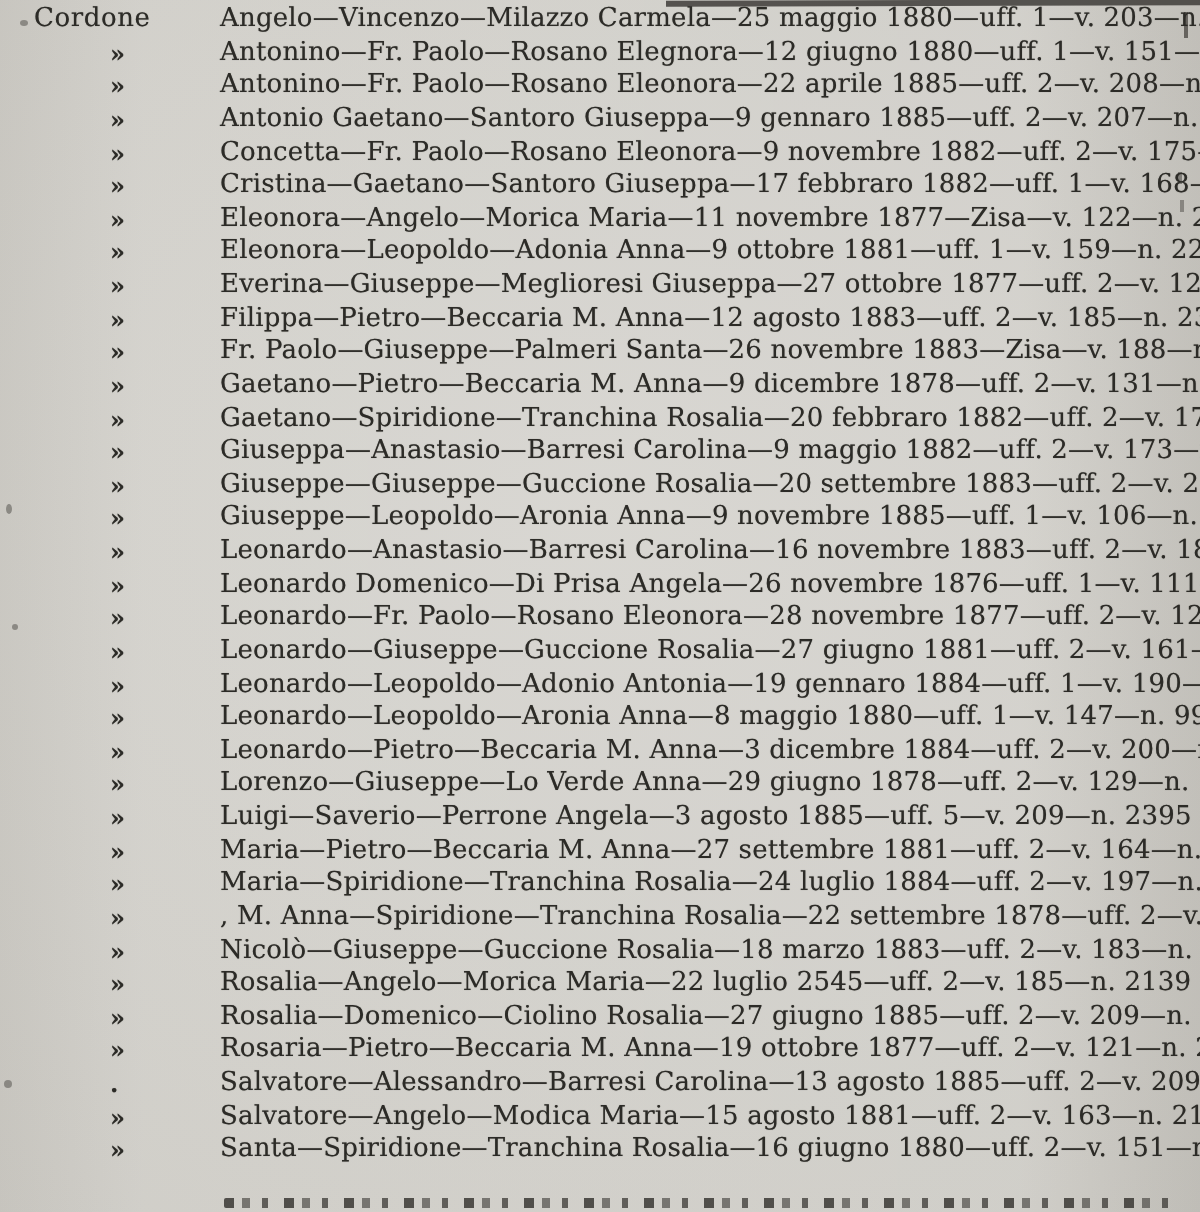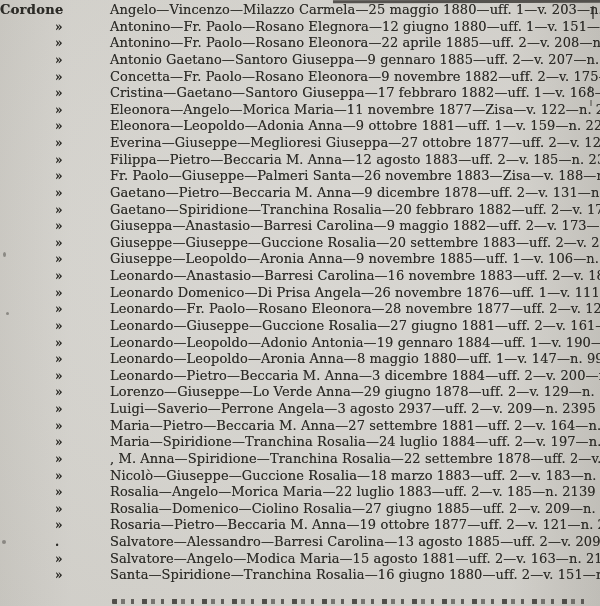--- a/index.html
+++ b/index.html
@@ -15,21 +15,21 @@
     color:#2c2b27;
   }
   .rows { position:absolute; left:0; top:0; right:0; padding-top:2px; }
   .row {
     height:16.63px; line-height:16.9px;
     white-space:nowrap;
     font-size:13px; letter-spacing:0.1px;
     text-shadow:0 0 0.4px rgba(44,43,39,0.55);
   }
   .label-cell { display:inline-block; width:110px; vertical-align:top; }
-  .surname { font-weight:bold; padding-left:0; letter-spacing:0.3px; }
+  .surname { font-weight:normal; padding-left:17px; letter-spacing:0.3px; }
   .ditto { display:inline-block; padding-left:55px; font-weight:bold; font-size:12px; }
   .artifact { position:absolute; background:#3e3c38; }
   .speck { position:absolute; background:rgba(62,60,56,0.45); border-radius:50%; }
   .partial-strip {
     position:absolute; left:112px; right:10px; top:599px; height:4.5px;
     background:repeating-linear-gradient(90deg,
       rgba(58,56,52,0.85) 0 5px, transparent 5px 9px,
       rgba(58,56,52,0.6) 9px 13px, transparent 13px 19px,
       rgba(58,56,52,0.75) 19px 22px, transparent 22px 30px);
     border-radius:1px;
@@ -67,26 +67,26 @@
       <div class="row"><span class="label-cell"><span class="ditto">»</span></span><span class="entry">Giuseppe—Giuseppe—Guccione Rosalia—20 settembre 1883—uff. 2—v. 210—n. 2910</span></div>
       <div class="row"><span class="label-cell"><span class="ditto">»</span></span><span class="entry">Giuseppe—Leopoldo—Aronia Anna—9 novembre 1885—uff. 1—v. 106—n. 2611</span></div>
       <div class="row"><span class="label-cell"><span class="ditto">»</span></span><span class="entry">Leonardo—Anastasio—Barresi Carolina—16 novembre 1883—uff. 2—v. 186—n. 3471</span></div>
       <div class="row"><span class="label-cell"><span class="ditto">»</span></span><span class="entry">Leonardo Domenico—Di Prisa Angela—26 novembre 1876—uff. 1—v. 111—n. 3244</span></div>
       <div class="row"><span class="label-cell"><span class="ditto">»</span></span><span class="entry">Leonardo—Fr. Paolo—Rosano Eleonora—28 novembre 1877—uff. 2—v. 121—n. 3173</span></div>
       <div class="row"><span class="label-cell"><span class="ditto">»</span></span><span class="entry">Leonardo—Giuseppe—Guccione Rosalia—27 giugno 1881—uff. 2—v. 161—n. 388</span></div>
       <div class="row"><span class="label-cell"><span class="ditto">»</span></span><span class="entry">Leonardo—Leopoldo—Adonio Antonia—19 gennaro 1884—uff. 1—v. 190—n. 190</span></div>
       <div class="row"><span class="label-cell"><span class="ditto">»</span></span><span class="entry">Leonardo—Leopoldo—Aronia Anna—8 maggio 1880—uff. 1—v. 147—n. 996</span></div>
       <div class="row"><span class="label-cell"><span class="ditto">»</span></span><span class="entry">Leonardo—Pietro—Beccaria M. Anna—3 dicembre 1884—uff. 2—v. 200—n. 3936</span></div>
       <div class="row"><span class="label-cell"><span class="ditto">»</span></span><span class="entry">Lorenzo—Giuseppe—Lo Verde Anna—29 giugno 1878—uff. 2—v. 129—n. 1780</span></div>
-      <div class="row"><span class="label-cell"><span class="ditto">»</span></span><span class="entry">Luigi—Saverio—Perrone Angela—3 agosto 2937—uff. 2—v. 209—n. 2395</span></div>
+      <div class="row"><span class="label-cell"><span class="ditto">»</span></span><span class="entry">Luigi—Saverio—Perrone Angela—3 agosto 1885—uff. 5—v. 209—n. 2395</span></div>
       <div class="row"><span class="label-cell"><span class="ditto">»</span></span><span class="entry">Maria—Pietro—Beccaria M. Anna—27 settembre 1881—uff. 2—v. 164—n. 3060</span></div>
       <div class="row"><span class="label-cell"><span class="ditto">»</span></span><span class="entry">Maria—Spiridione—Tranchina Rosalia—24 luglio 1884—uff. 2—v. 197—n. 2431</span></div>
       <div class="row"><span class="label-cell"><span class="ditto">»</span></span><span class="entry">, M. Anna—Spiridione—Tranchina Rosalia—22 settembre 1878—uff. 2—v. 130—n. 25</span></div>
       <div class="row"><span class="label-cell"><span class="ditto">»</span></span><span class="entry">Nicolò—Giuseppe—Guccione Rosalia—18 marzo 1883—uff. 2—v. 183—n. 879</span></div>
-      <div class="row"><span class="label-cell"><span class="ditto">»</span></span><span class="entry">Rosalia—Angelo—Morica Maria—22 luglio 1883—uff. 2—v. 185—n. 2139</span></div>
+      <div class="row"><span class="label-cell"><span class="ditto">»</span></span><span class="entry">Rosalia—Angelo—Morica Maria—22 luglio 2545—uff. 2—v. 185—n. 2139</span></div>
       <div class="row"><span class="label-cell"><span class="ditto">»</span></span><span class="entry">Rosalia—Domenico—Ciolino Rosalia—27 giugno 1885—uff. 2—v. 209—n. 1940</span></div>
       <div class="row"><span class="label-cell"><span class="ditto">»</span></span><span class="entry">Rosaria—Pietro—Beccaria M. Anna—19 ottobre 1877—uff. 2—v. 121—n. 2775</span></div>
       <div class="row"><span class="label-cell"><span class="ditto">.</span></span><span class="entry">Salvatore—Alessandro—Barresi Carolina—13 agosto 1885—uff. 2—v. 209—n. 2519</span></div>
       <div class="row"><span class="label-cell"><span class="ditto">»</span></span><span class="entry">Salvatore—Angelo—Modica Maria—15 agosto 1881—uff. 2—v. 163—n. 2171</span></div>
       <div class="row"><span class="label-cell"><span class="ditto">»</span></span><span class="entry">Santa—Spiridione—Tranchina Rosalia—16 giugno 1880—uff. 2—v. 151—n. 1769</span></div>
     </div>
 
   <div class="partial-strip"></div>
 </div>
 

